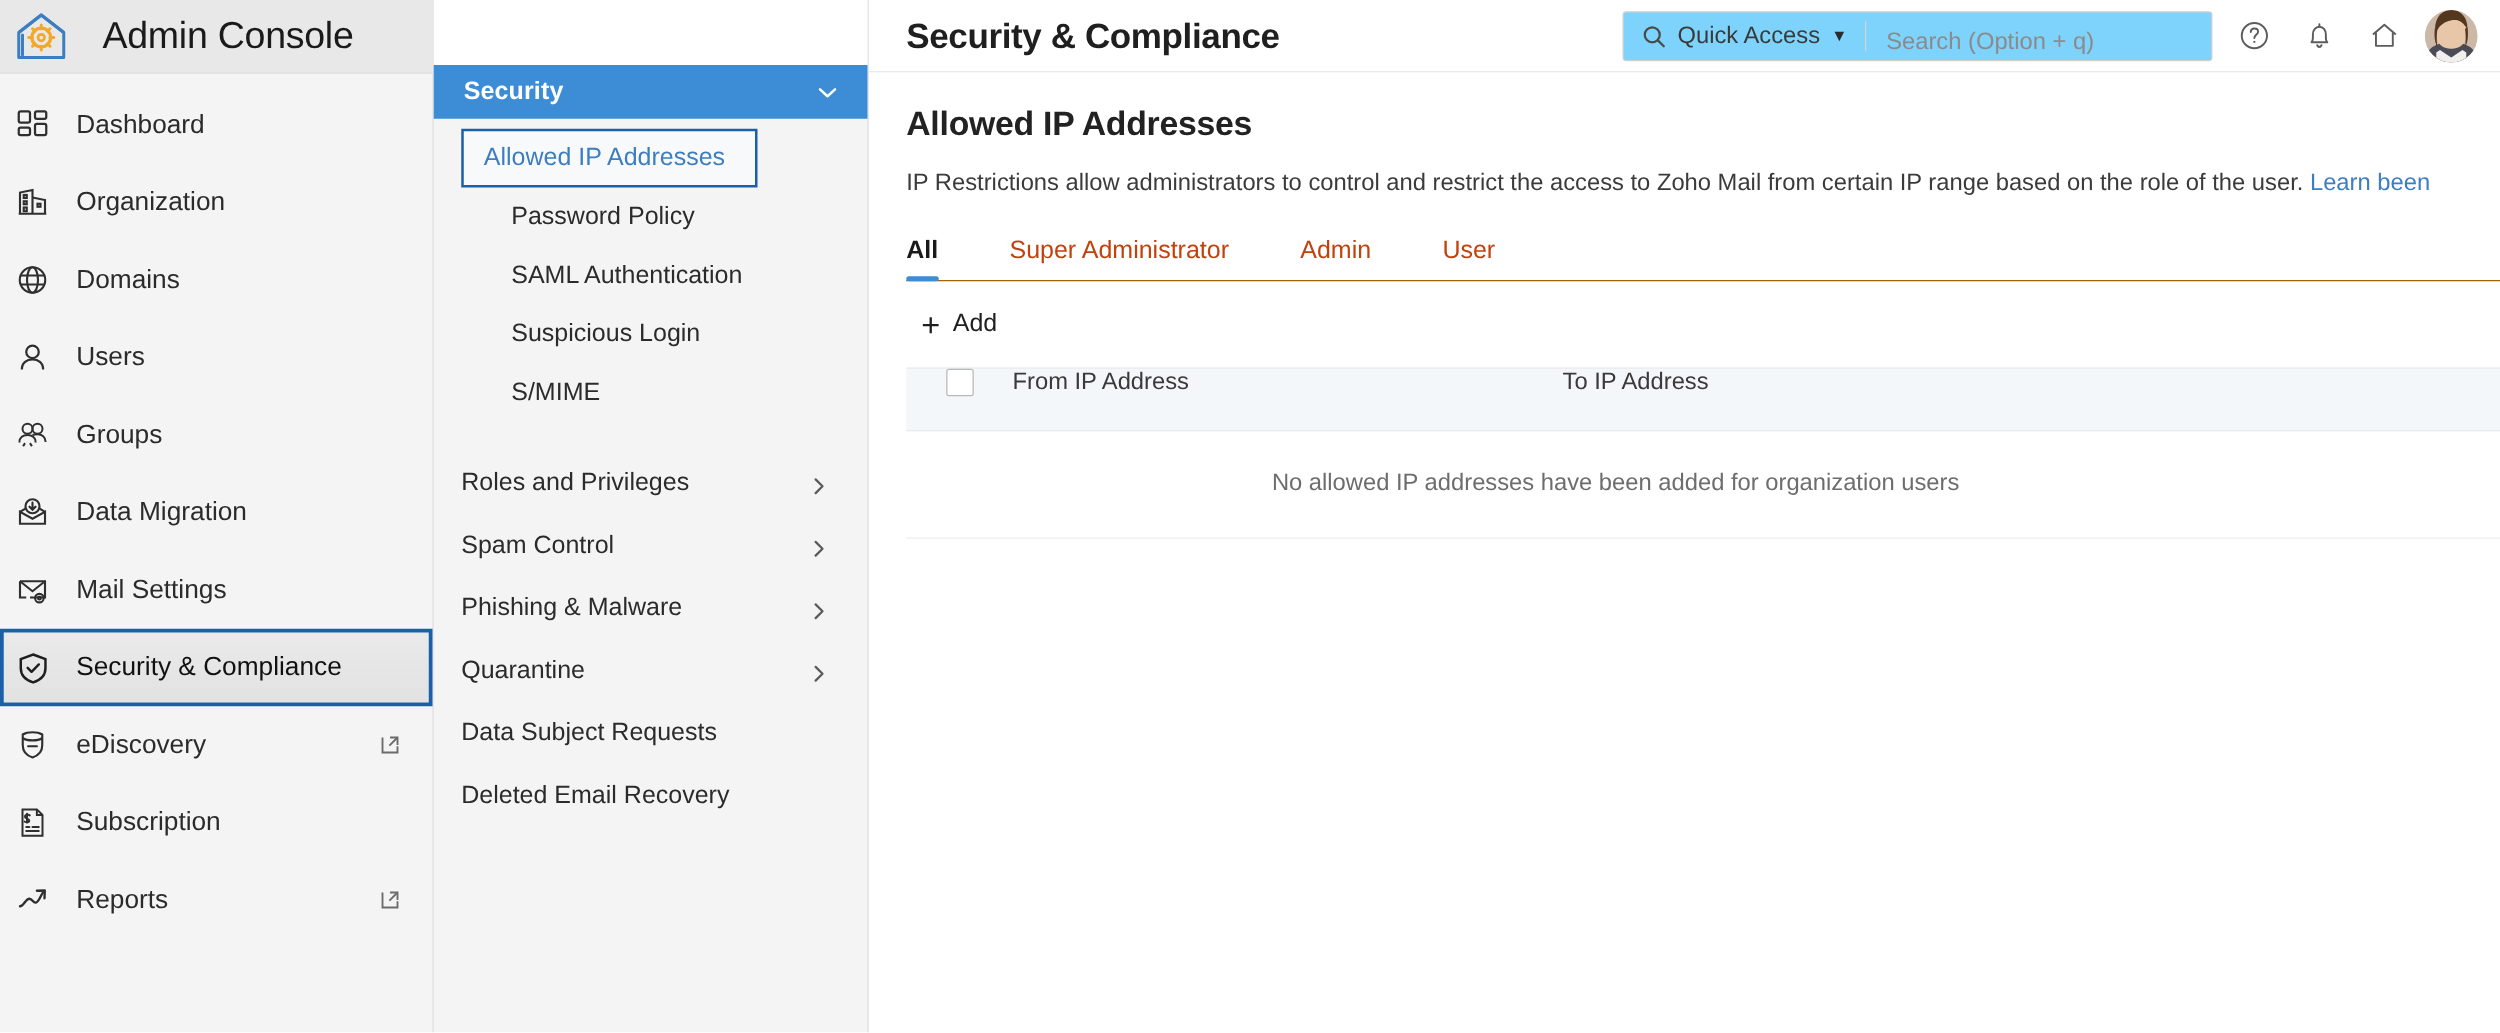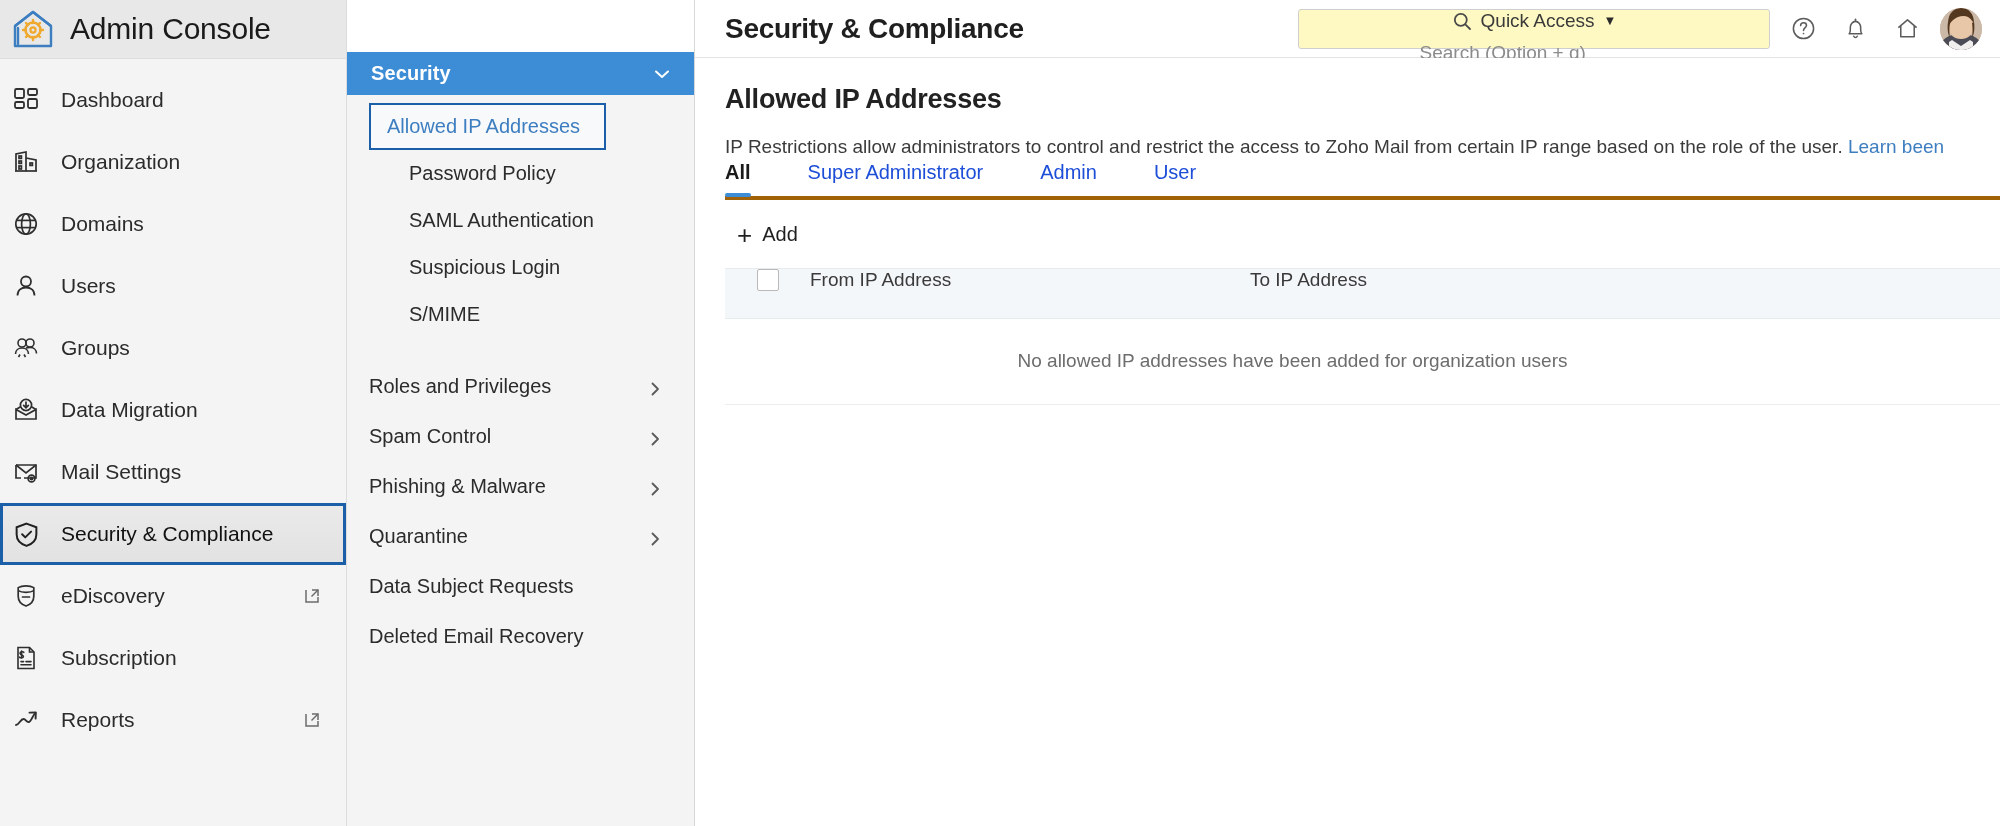--- a/index.html
+++ b/index.html
@@ -17,21 +17,21 @@
     background: #f4f4f4;
     border-right: 1px solid #dcdcdc;
     display: flex; flex-direction: column;
     flex: 0 0 347px;
   }
   .brand {
     height: 59px;
     background: #e8e8e8;
     display: flex; align-items: center;
     padding-left: 10px;
-    gap: 14px;
+    gap: 26px;
     border-bottom: 1px solid #dedede;
   }
   .brand-logo { width: 46px; height: 46px; flex: 0 0 46px; }
   .brand-title {
     font-size: 30px; color: #1a1a1a; font-weight: 400;
     letter-spacing: -0.2px;
   }
   .nav { padding-top: 10px; display: flex; flex-direction: column; }
   .nav-item {
     height: 62px;
@@ -121,22 +121,21 @@
     font-size: 28px; color: #1f1f1f; font-weight: bold;
     white-space: nowrap;
     letter-spacing: -0.3px;
   }
   .topbar-spacer { flex: 1 1 auto; }
   .searchbox {
     height: 40px; width: 472px;
     border: 1px solid #cfcfcf;
     border-radius: 3px;
     display: flex; align-items: center;
-    background: #fef9c3;
-    flex-direction: column;
+    background: #7dd3fc;
   }
   .quick-access {
     display: flex; align-items: center; gap: 9px;
     padding: 0 14px 0 14px; height: 100%;
     cursor: pointer;
   }
   .quick-access-label { font-size: 19px; color: #3a3a3a; font-weight: 500; white-space: nowrap; }
   .qa-caret { font-size: 13px; color: #2b2b2b; }
   .search-sep { width: 1px; height: 24px; background: #d4d4d4; }
   .search-input {
@@ -166,25 +165,26 @@
   .content-title { font-size: 27px; font-weight: bold; color: #222; letter-spacing: -0.2px; }
   .content-desc {
     margin-top: 18px;
     font-size: 19px; color: #3b3b3b; line-height: 1.45;
     max-width: 1230px;
   }
   .link { color: #3d7ec0; text-decoration: none; cursor: pointer; }
   .tabs {
     display: flex; align-items: flex-end;
     gap: 0;
-    border-bottom: 4px solid #a16207;
+    margin-top: 28px;
+    border-bottom: 1px solid #a16207;
     margin-right: 0;
   }
   .tab {
-    font-size: 20px; color: #1d4ed8;
+    font-size: 20px; color: #c2410c;
     padding: 0 0 12px 0;
     margin-right: 57px;
     cursor: pointer;
     position: relative;
     white-space: nowrap;
   }
   .tab.active { font-weight: bold; color: #1a1a1a; }
   .tab.active::after {
     content: ""; position: absolute;
     left: 0; right: 0; bottom: -1px; height: 4px;

